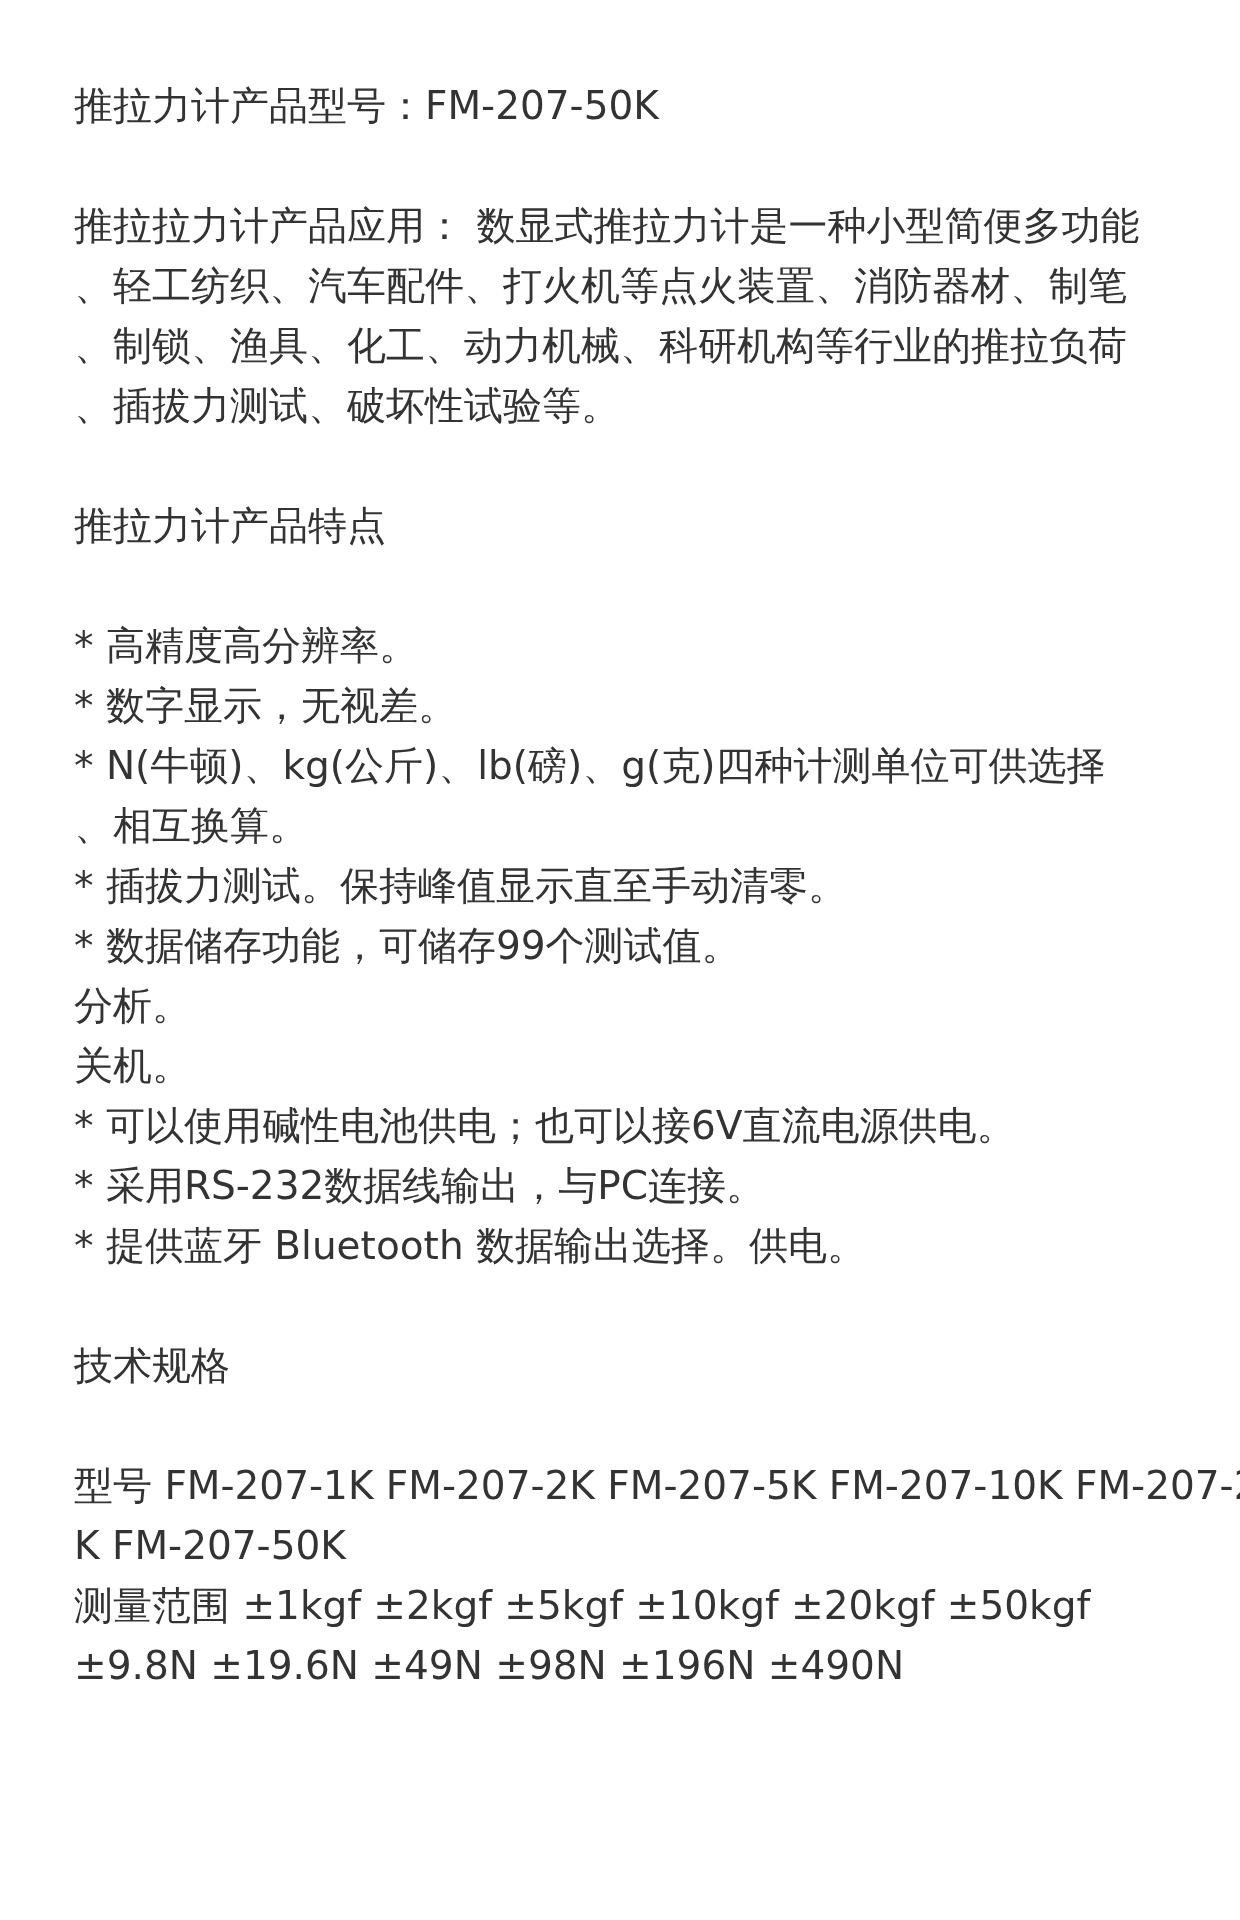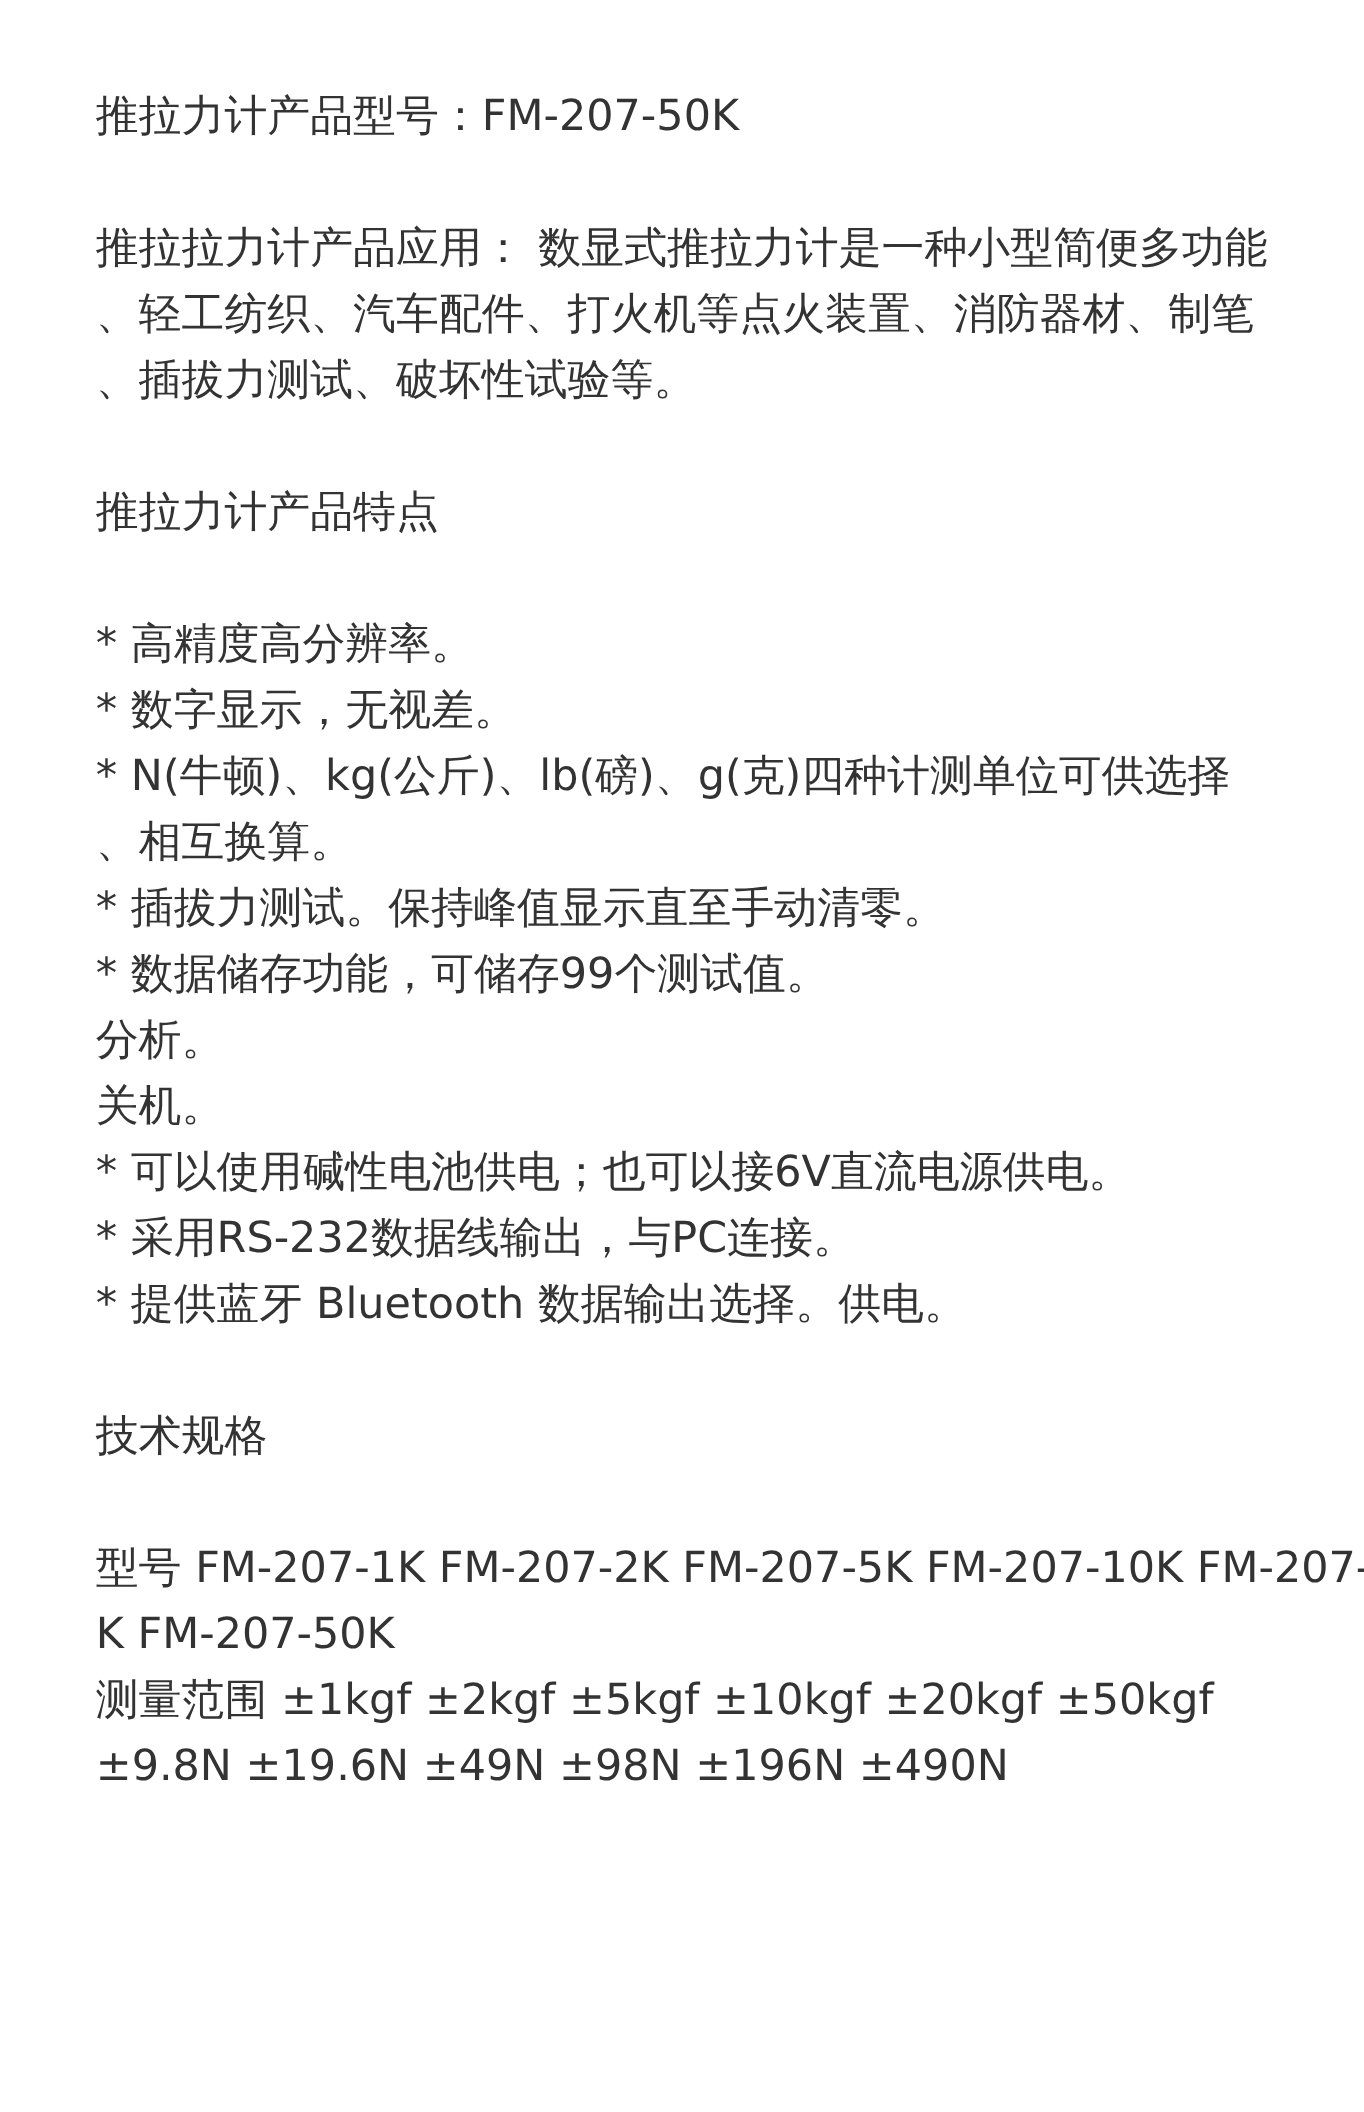--- a/index.html
+++ b/index.html
@@ -2,33 +2,34 @@
 <html><head>
 <meta charset="utf-8">
 <style>
   html, body { margin: 0; padding: 0; background: #ffffff; }
   body { width: 1240px; height: 1920px; overflow: hidden; position: relative; }
   .page {
     position: absolute; left: 74px; top: 76px; width: 1140px;
     font-family: "DejaVu Sans", sans-serif;
     font-size: 39px; line-height: 60px; color: #333333;
   }
-  .line { height: 60px; white-space: nowrap; overflow: visible; margin-left: 13px; }
+  .line { height: 60px; white-space: nowrap; overflow: visible; }
   .gap { height: 60px; }
 </style>
 </head>
 <body>
 
 <div class="page">
   <div class="line">推拉力计产品型号：FM-207-50K</div>
   <div class="gap"></div>
 
   <div>
     <div class="line">推拉拉力计产品应用： 数显式推拉力计是一种小型简便多功能</div>
     <div class="line">、轻工纺织、汽车配件、打火机等点火装置、消防器材、制笔</div>
+    <div class="line">、制锁、渔具、化工、动力机械、科研机构等行业的推拉负荷</div>
     <div class="line">、插拔力测试、破坏性试验等。</div>
   </div>
   <div class="gap"></div>
 
   <div class="line">推拉力计产品特点</div>
   <div class="gap"></div>
 
   <div>
     <div class="line">* 高精度高分辨率。</div>
     <div class="line">* 数字显示，无视差。</div>

